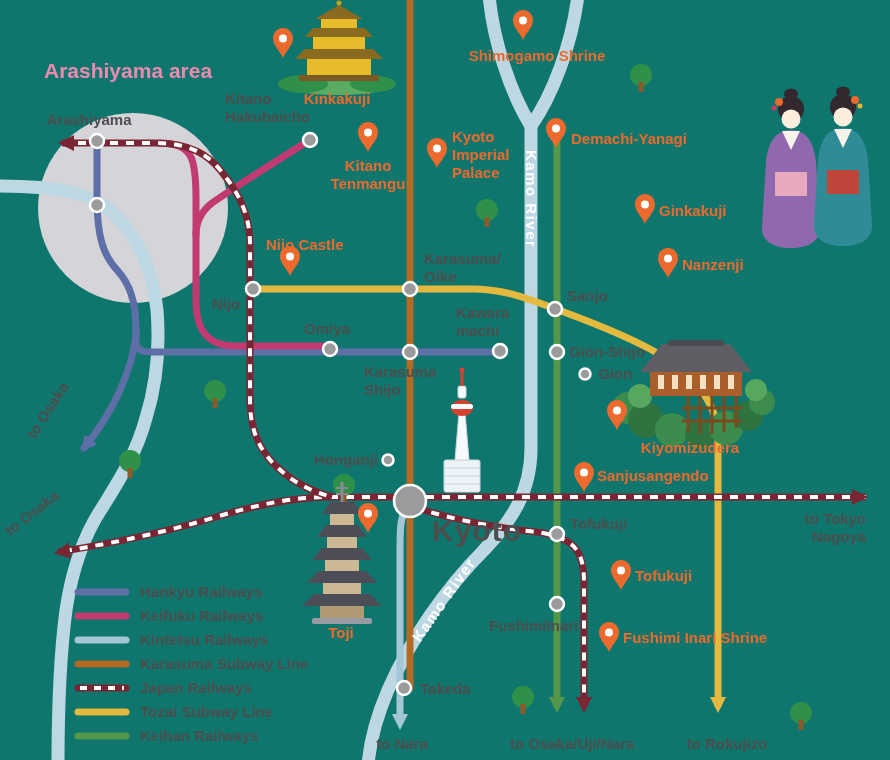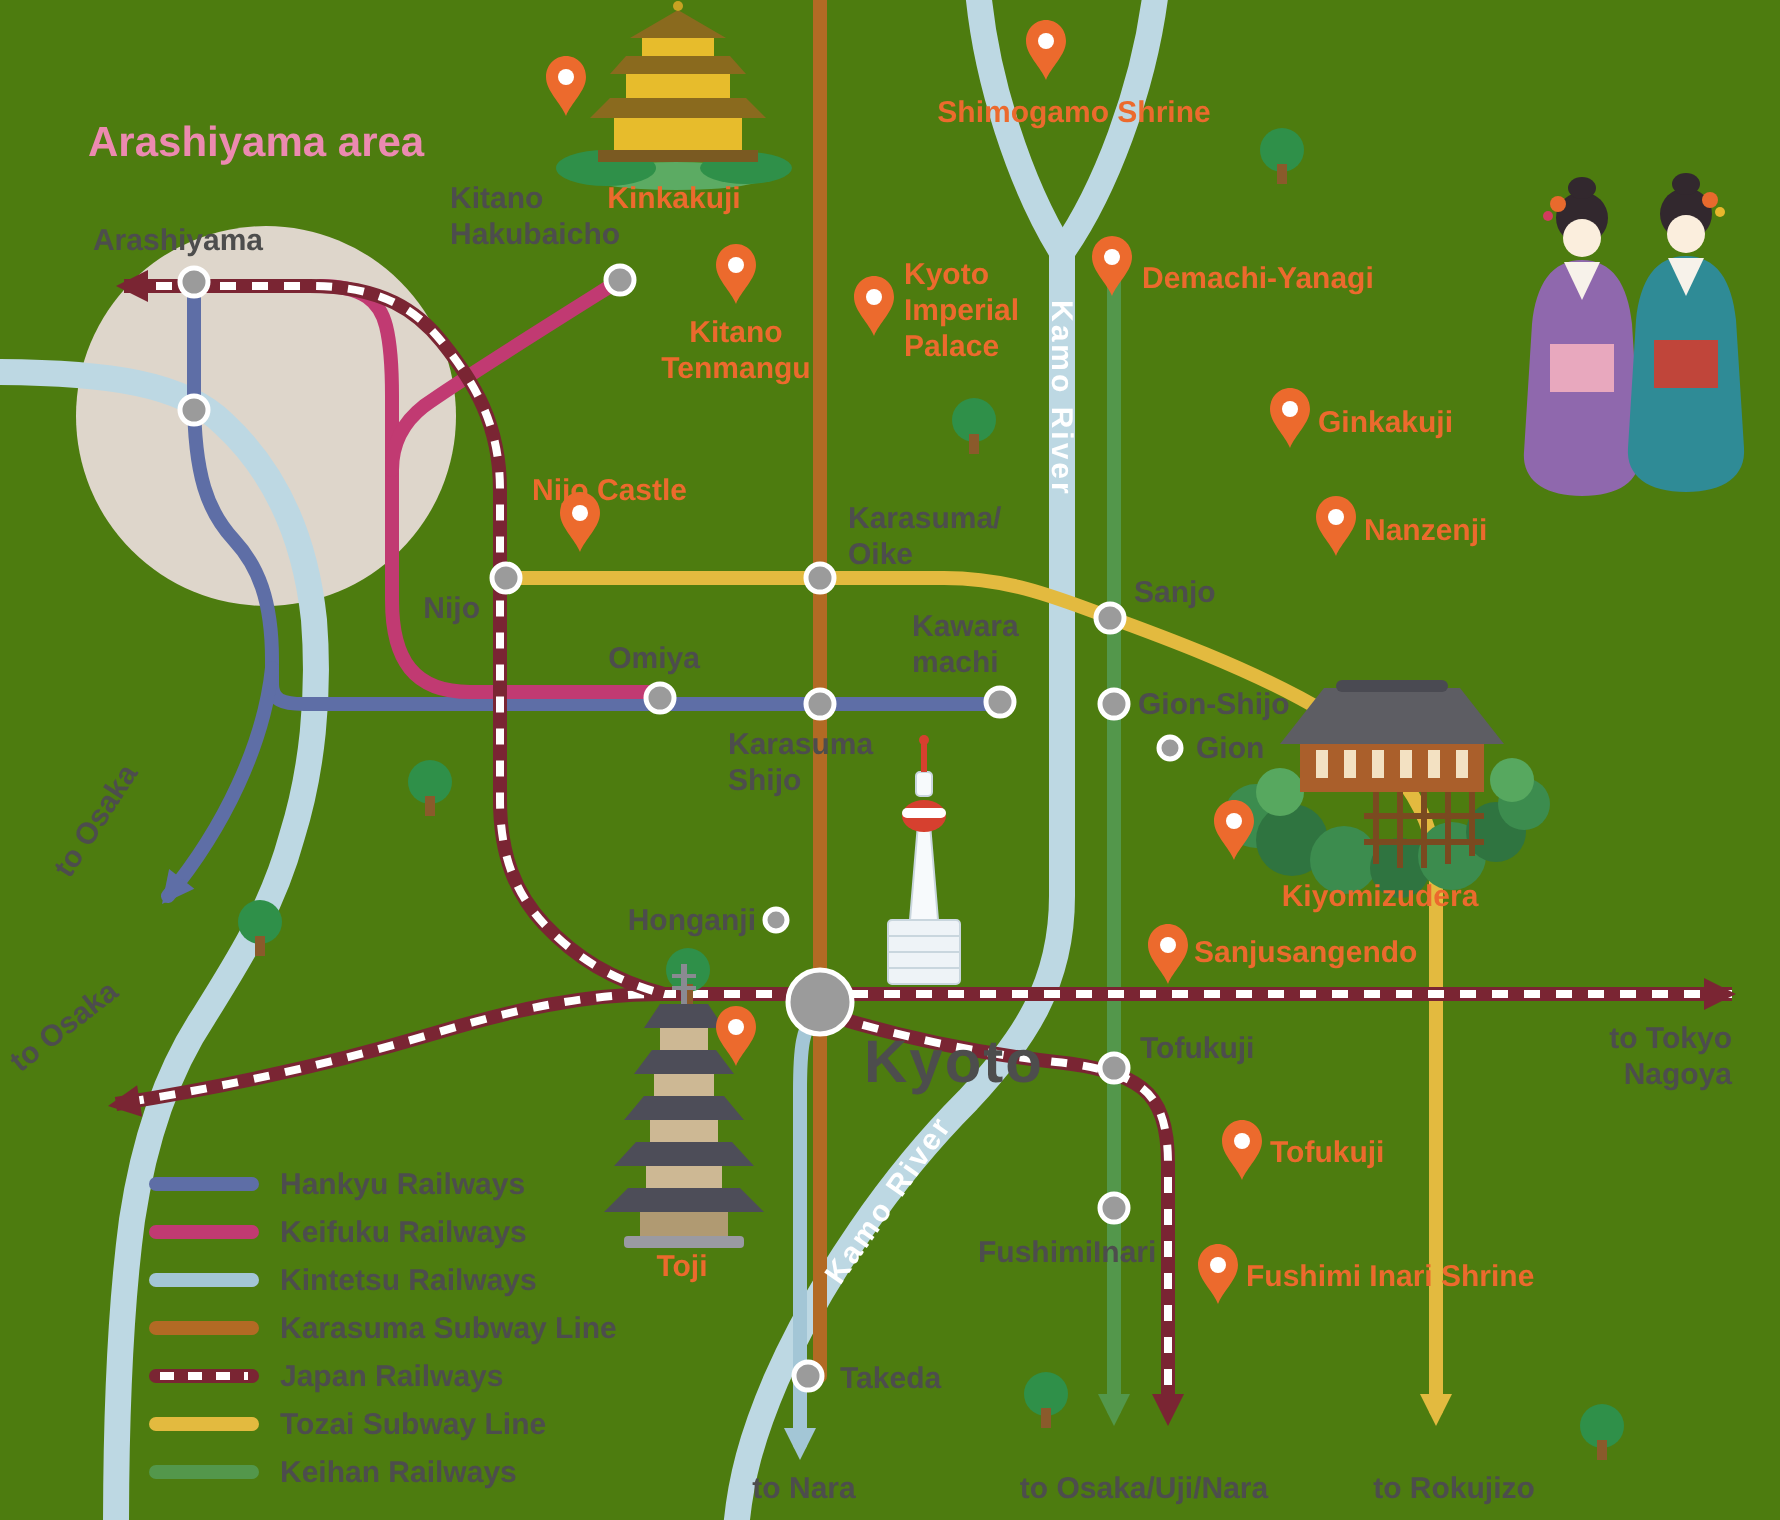--- a/index.html
+++ b/index.html
@@ -1,16 +1,16 @@
 <!DOCTYPE html>
 <html><head>
 <meta charset="utf-8">
 <style>
   html,body{margin:0;padding:0;background:#ffffff;}
-  .stage{position:relative;width:890px;height:760px;background:#4d7c0f;overflow:hidden;}
+  .stage{position:relative;width:890px;height:760px;background:#0f766e;overflow:hidden;}
   svg{display:block;}
   .t{font-family:"Liberation Sans",sans-serif;font-weight:700;font-size:15px;fill:#4d4d4d;}
   .t-orange{fill:#ec6a2d;}
   .t-big{font-size:30px;letter-spacing:1px;}
   .t-pink{font-size:21px;fill:#ec8ab0;}
   .t-white{fill:#ffffff;letter-spacing:1.5px;}
   .line7{fill:none;stroke-width:7;stroke-linejoin:round;stroke-linecap:round;}
   .river{fill:none;stroke-width:13;stroke-linejoin:round;}
   .jr-base{fill:none;stroke-width:7;stroke-linejoin:round;}
   .jr-dash{fill:none;stroke:#ffffff;stroke-width:4;stroke-dasharray:8 8;stroke-linejoin:round;}

